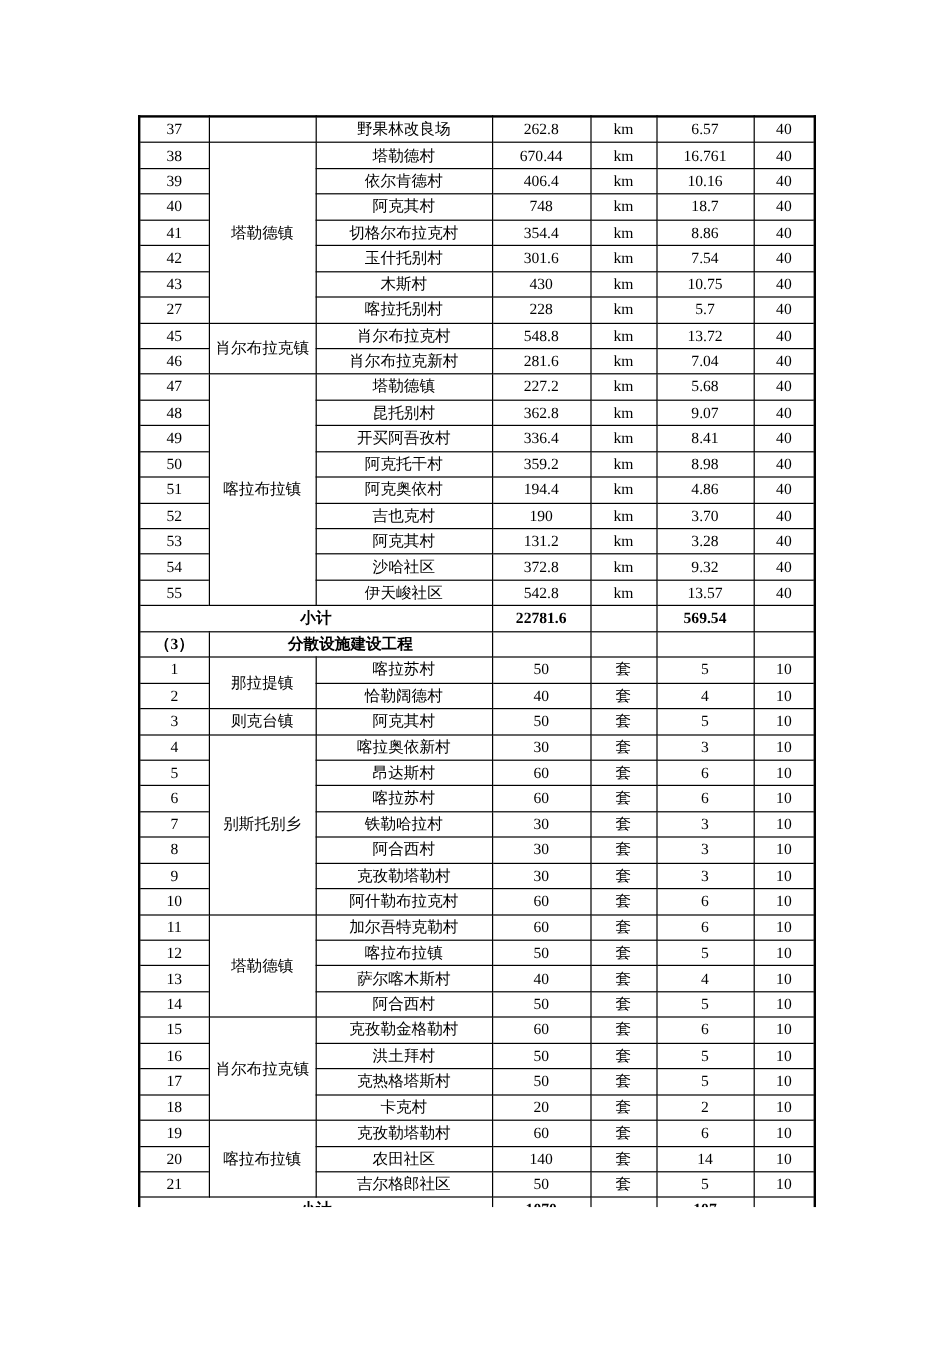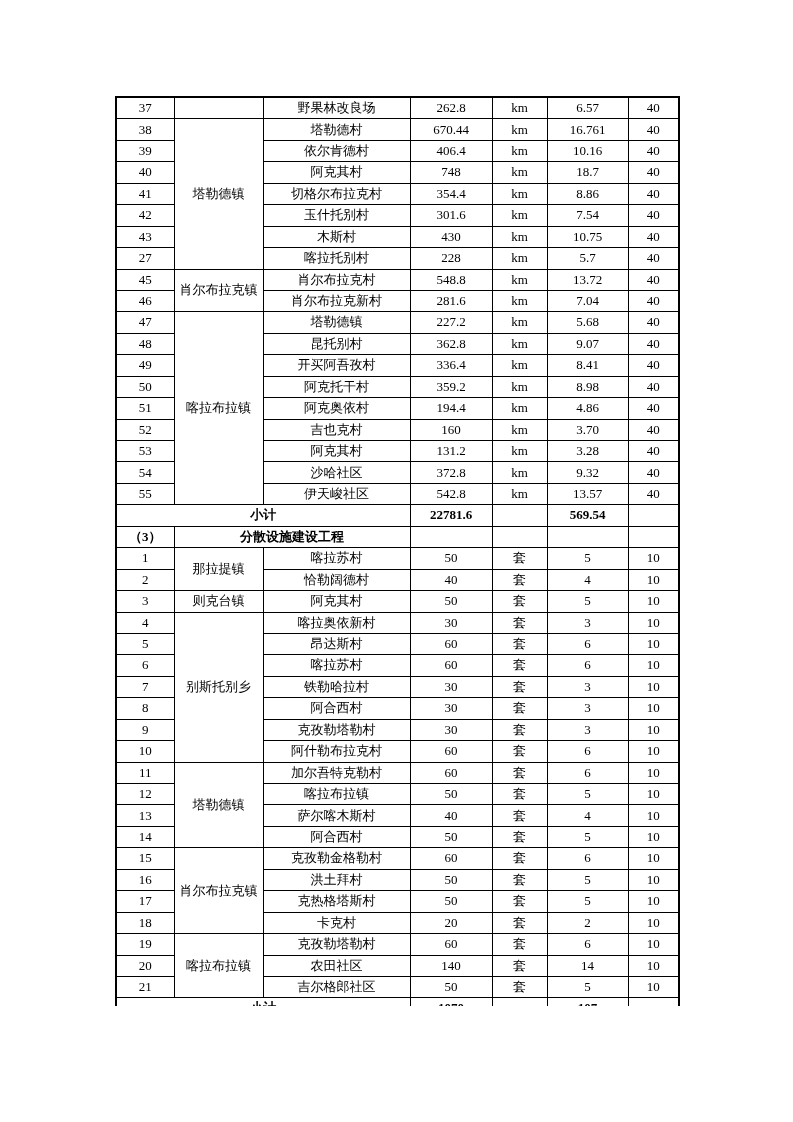--- a/index.html
+++ b/index.html
@@ -186,21 +186,21 @@
           <td>51</td>
           <td>阿克奥依村</td>
           <td>194.4</td>
           <td>km</td>
           <td>4.86</td>
           <td>40</td>
         </tr>
         <tr>
           <td>52</td>
           <td>吉也克村</td>
-          <td>160</td>
+          <td>190</td>
           <td>km</td>
           <td>3.70</td>
           <td>40</td>
         </tr>
         <tr>
           <td>53</td>
           <td>阿克其村</td>
           <td>131.2</td>
           <td>km</td>
           <td>3.28</td>

